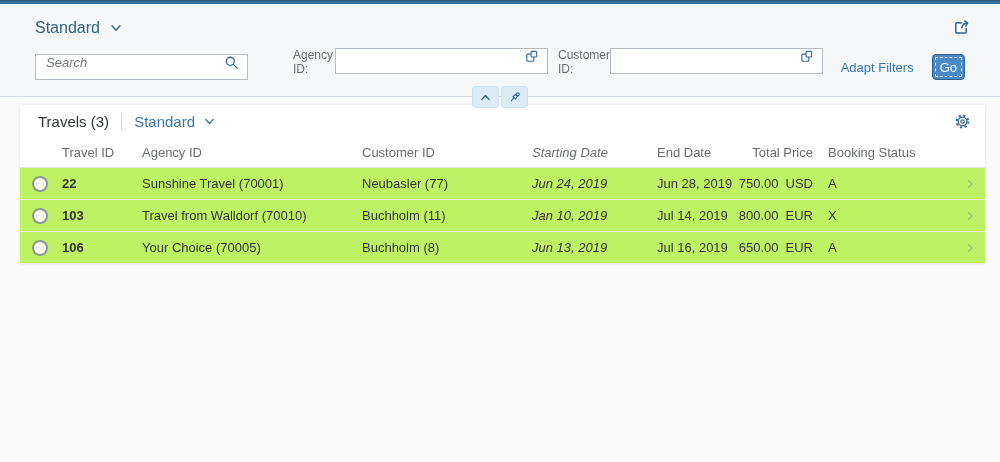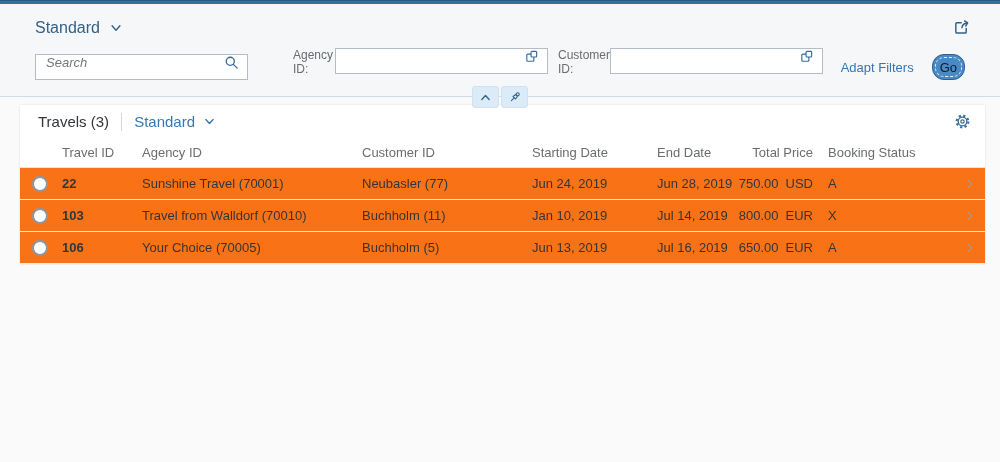--- a/index.html
+++ b/index.html
@@ -52,22 +52,22 @@
   .search-wrap { width:250px; margin-right:8px; }
   .field-wrap { width:255px; margin-right:10px; }
   .input-icon-btn { background:none; border:none; cursor:pointer; color:#34689a; padding:0 2px; display:flex; }
   .filter-actions { display:flex; align-items:center; margin-left:auto; height:26px; }
   .adapt-filters {
     font-size:13px; color:#3876ad; background:none; border:none;
     cursor:pointer; margin-right:18px; font-family:inherit;
   }
   .go-btn {
     min-width:30px; height:26px; padding:0 7px;
-    background:#4a8ac4; color:#0f172a; font-size:13px; font-family:inherit;
-    border:1px solid #2e6191; border-radius:12px; cursor:pointer;
+    background:#4a8ac4; color:#ffffff; font-size:13px; font-family:inherit;
+    border:1px solid #2e6191; border-radius:4px; cursor:pointer;
     outline:1px dashed rgba(255,255,255,.85); outline-offset:-4px;
   }
 
   
   .header-anchor-btns {
     position:absolute; left:50%; transform:translateX(-50%);
     bottom:-12px; display:flex; gap:2px; z-index:5;
   }
   .anchor-btn {
     width:27px; height:22px; background:#dcebf8; border:1px solid #cfe2f3;
@@ -92,28 +92,28 @@
   .table-variant .icon { color:#3876ad; }
   .toolbar-spacer { flex:1; }
   .settings-btn { background:none; border:none; cursor:pointer; color:#3a6e96; padding:4px; display:flex; }
 
   .trow { display:flex; align-items:center; }
   .thead {
     height:30px; border-bottom:1px solid #e4e4e4; background:#fff;
   }
   .thead .cell { font-size:13px; color:#6a6d70; font-weight:400; }
   .tbody-row {
-    height:32px; border-bottom:1px solid #ececec; background:#f97316; cursor:pointer;
+    height:32px; border-bottom:1px solid #ececec; background:#bef264; cursor:pointer;
   }
   .cell { padding:0 2px; white-space:nowrap; overflow:hidden; font-size:13px; }
   .col-radio   { width:40px; display:flex; justify-content:center; }
   .col-travel  { width:80px; }
   .col-agency  { width:220px; }
   .col-customer{ width:170px; }
-  .col-start   { width:125px; }
+  .col-start   { width:125px;font-style:italic; }
   .col-end     { width:80px; }
   .col-price   { width:80px; display:flex; justify-content:flex-end; gap:7px; }
   .col-status  { flex:1; padding-left:13px; }
   .col-nav     { width:30px; display:flex; justify-content:center; }
   .bold { font-weight:700; color:#32363a; }
   .radio {
     width:16px; height:16px; border:2px solid #8f969e; border-radius:50%;
     background:#fff; cursor:pointer;
   }
   .nav-chevron { color:#9b9fa4; }
@@ -300,21 +300,21 @@
         </span>
       </div>
     </div>
 
     <div class="trow tbody-row">
       <div class="cell col-radio">
           <span class="radio"></span>
         </div>
       <div class="cell col-travel bold">106</div>
       <div class="cell col-agency">Your Choice (70005)</div>
-      <div class="cell col-customer">Buchholm (5)</div>
+      <div class="cell col-customer">Buchholm (8)</div>
       <div class="cell col-start">Jun 13, 2019</div>
       <div class="cell col-end">Jul 16, 2019</div>
       <div class="cell col-price">
         <span>650.00</span>
         <span>EUR</span>
       </div>
       <div class="cell col-status">A</div>
       <div class="cell col-nav">
         <span class="icon nav-chevron">
           <svg width="12" height="12" viewBox="0 0 16 16" fill="none" stroke="currentColor" stroke-width="1.4" stroke-linecap="round" stroke-linejoin="round">

